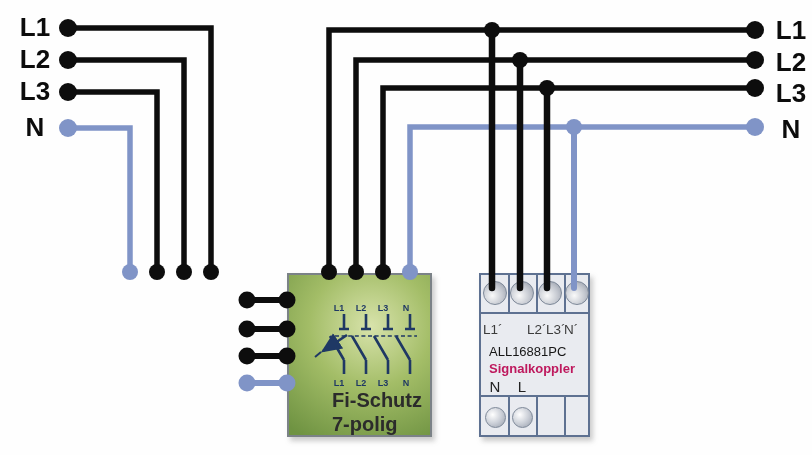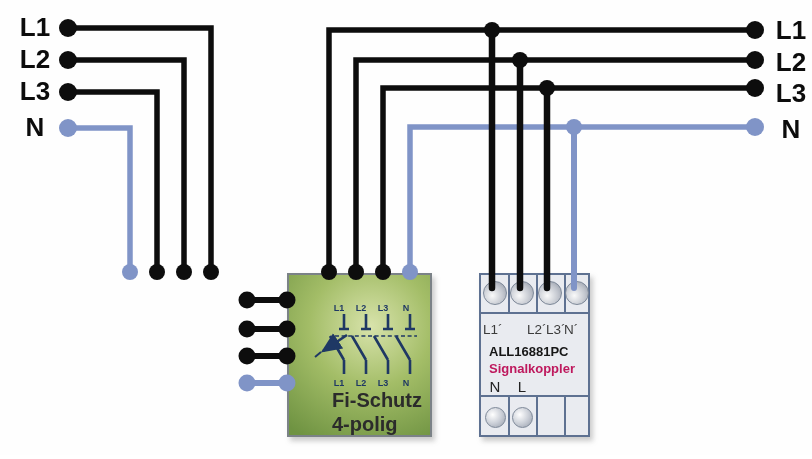--- a/index.html
+++ b/index.html
@@ -28,21 +28,21 @@
   .strip{position:absolute;left:0;right:0;box-sizing:border-box;}
   .strip-top{top:0;height:39px;border-bottom:2px solid var(--coupler-border);}
   .strip-bottom{bottom:0;height:40px;border-top:2px solid var(--coupler-border);}
   .divider{position:absolute;top:0;bottom:0;width:2px;background:var(--coupler-border);}
   .screw{position:absolute;border-radius:50%;border:1px solid #7d8898;
          background:radial-gradient(circle at 38% 62%, #fafafa, #c3c7cf 55%, #8e95a2 100%);}
   .screw-top{width:22px;height:22px;top:6px;}
   .screw-bot{width:19px;height:19px;top:10px;
          background:radial-gradient(circle at 35% 35%, #ffffff, #ccd0d8 50%, #959ca9 100%);}
   .cterm{position:absolute;top:47px;width:30px;text-align:left;font-size:13.5px;color:#3c3c3c;}
-  .cmodel{position:absolute;left:8px;top:69px;font-weight:bold;font-size:13px;color:#161616;}
+  .cmodel{position:absolute;left:8px;top:69px;font-weight:normal;font-size:13px;color:#161616;}
   .cdevice{position:absolute;left:8px;top:86px;font-weight:bold;font-size:13px;color:#be185d;}
   .cbottom{position:absolute;top:103px;width:20px;text-align:center;font-size:15px;color:#222;}
   
   svg.wires{position:absolute;left:0;top:0;pointer-events:none;}
   .wB{stroke:var(--phase-wire);fill:none;}
   .wN{stroke:var(--neutral-wire);fill:none;}
   .dB{fill:var(--phase-wire);}
   .dN{fill:var(--neutral-wire);}
   .sym{stroke:var(--symbol-navy);fill:none;}
   .symtxt{font-family:"Liberation Sans",sans-serif;font-weight:bold;font-size:9px;
@@ -91,21 +91,21 @@
         <path class="sym" d="M26 82 L32 77" stroke-width="2"></path>
       </g>
 
       <text class="symtxt" x="50" y="111" text-anchor="middle">L1</text>
       <text class="symtxt" x="72" y="111" text-anchor="middle">L2</text>
       <text class="symtxt" x="94" y="111" text-anchor="middle">L3</text>
       <text class="symtxt" x="117" y="111" text-anchor="middle">N</text>
     </svg>
     <div class="rcd-title">
       <div>Fi-Schutz</div>
-      <div>4-polig</div>
+      <div>7-polig</div>
     </div>
   </div>
 
   <div class="box coupler">
     <div class="strip strip-top">
       <div class="divider" style="left:27px"></div>
       <div class="divider" style="left:55px"></div>
       <div class="divider" style="left:83px"></div>
       <div class="screw screw-top" style="left:2px"></div>
       <div class="screw screw-top" style="left:29px"></div>

